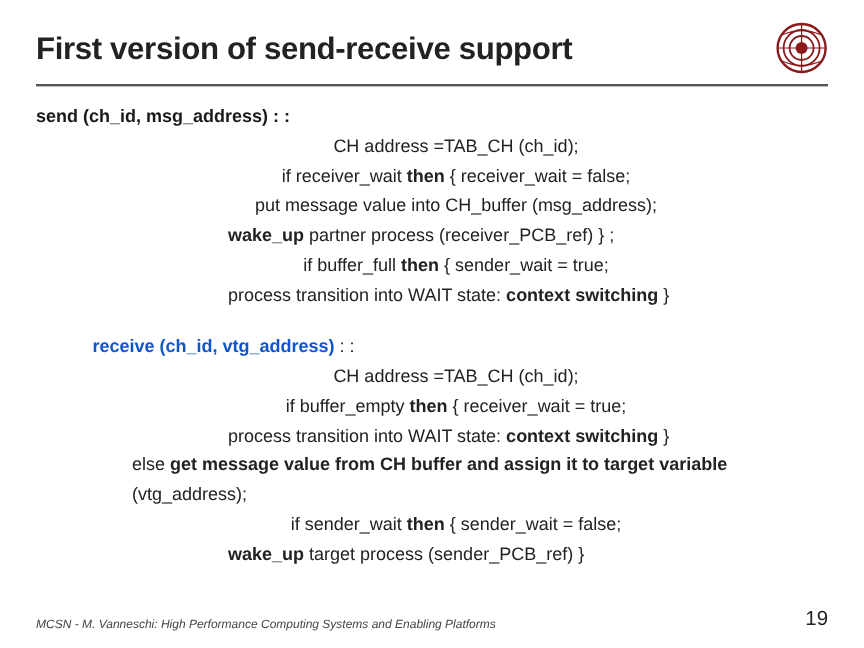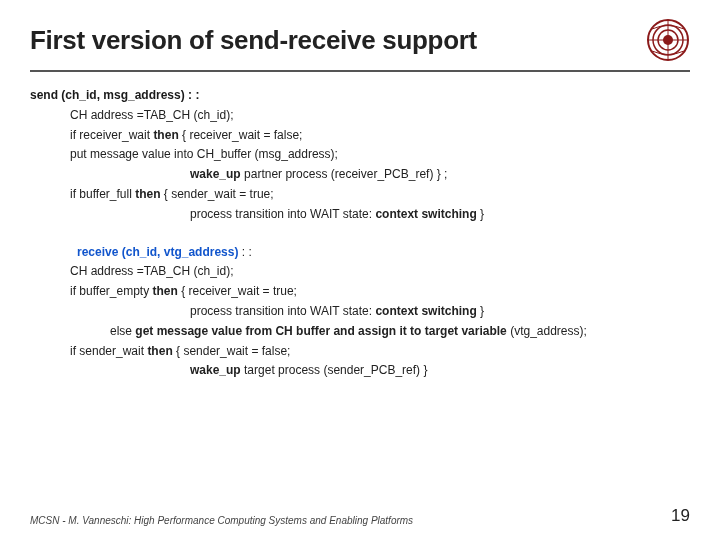--- a/index.html
+++ b/index.html
@@ -34,41 +34,41 @@
       color: #222;
       letter-spacing: -0.3px;
     }
 
     .logo {
       width: 44px;
       height: 44px;
     }
 
     .content {
-      font-size: 12px;
+      font-size: 15px;
       color: #222;
       line-height: 1.65;
     }
 
     .section {
       margin-bottom: 18px;
     }
 
     .func-name {
       font-weight: bold;
       color: #1a1a1a;
     }
 
     .func-name-blue {
       font-weight: bold;
       color: #1155cc;
       padding-left: 47px;
     }
 
-    .indent1 { padding-left: 40px; }
+    .indent1 { padding-left: 40px; text-align: center; }
     .indent2 { padding-left: 80px; }
     .indent3 { padding-left: 160px; }
 
     .kw-bold { font-weight: bold; }
     .context-bold { font-weight: bold; }
 
     .footer {
       position: absolute;
       bottom: 14px;
       left: 30px;

